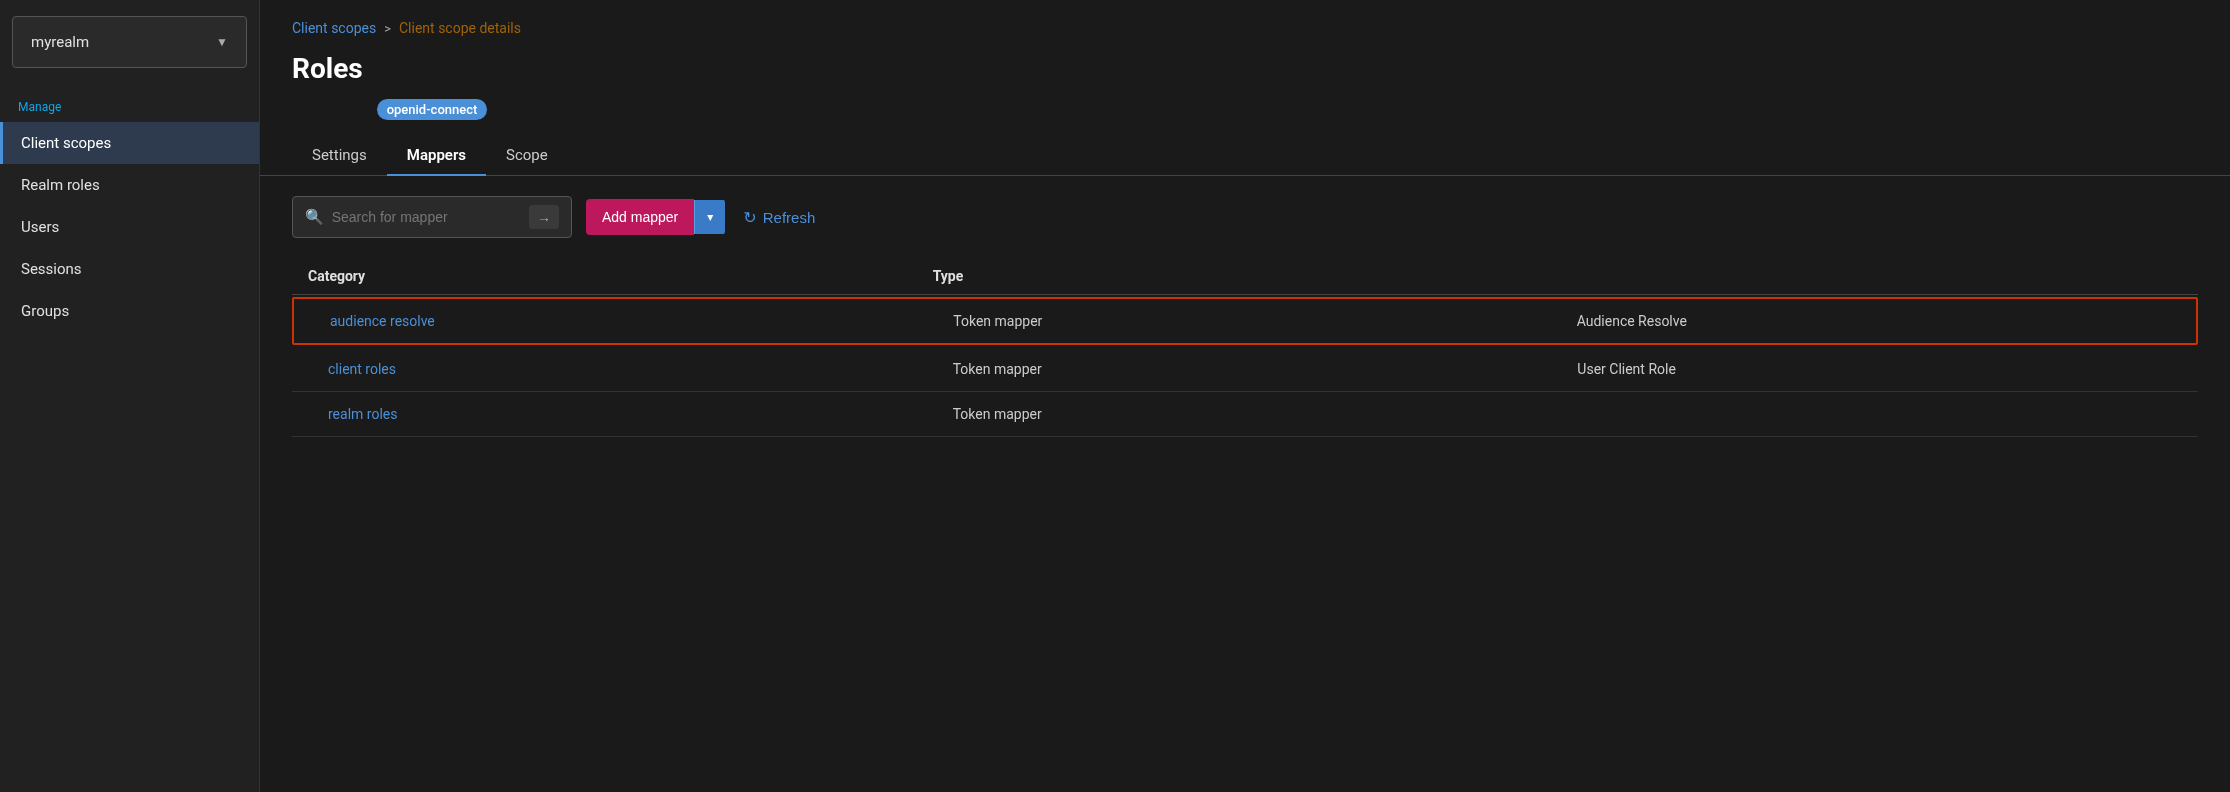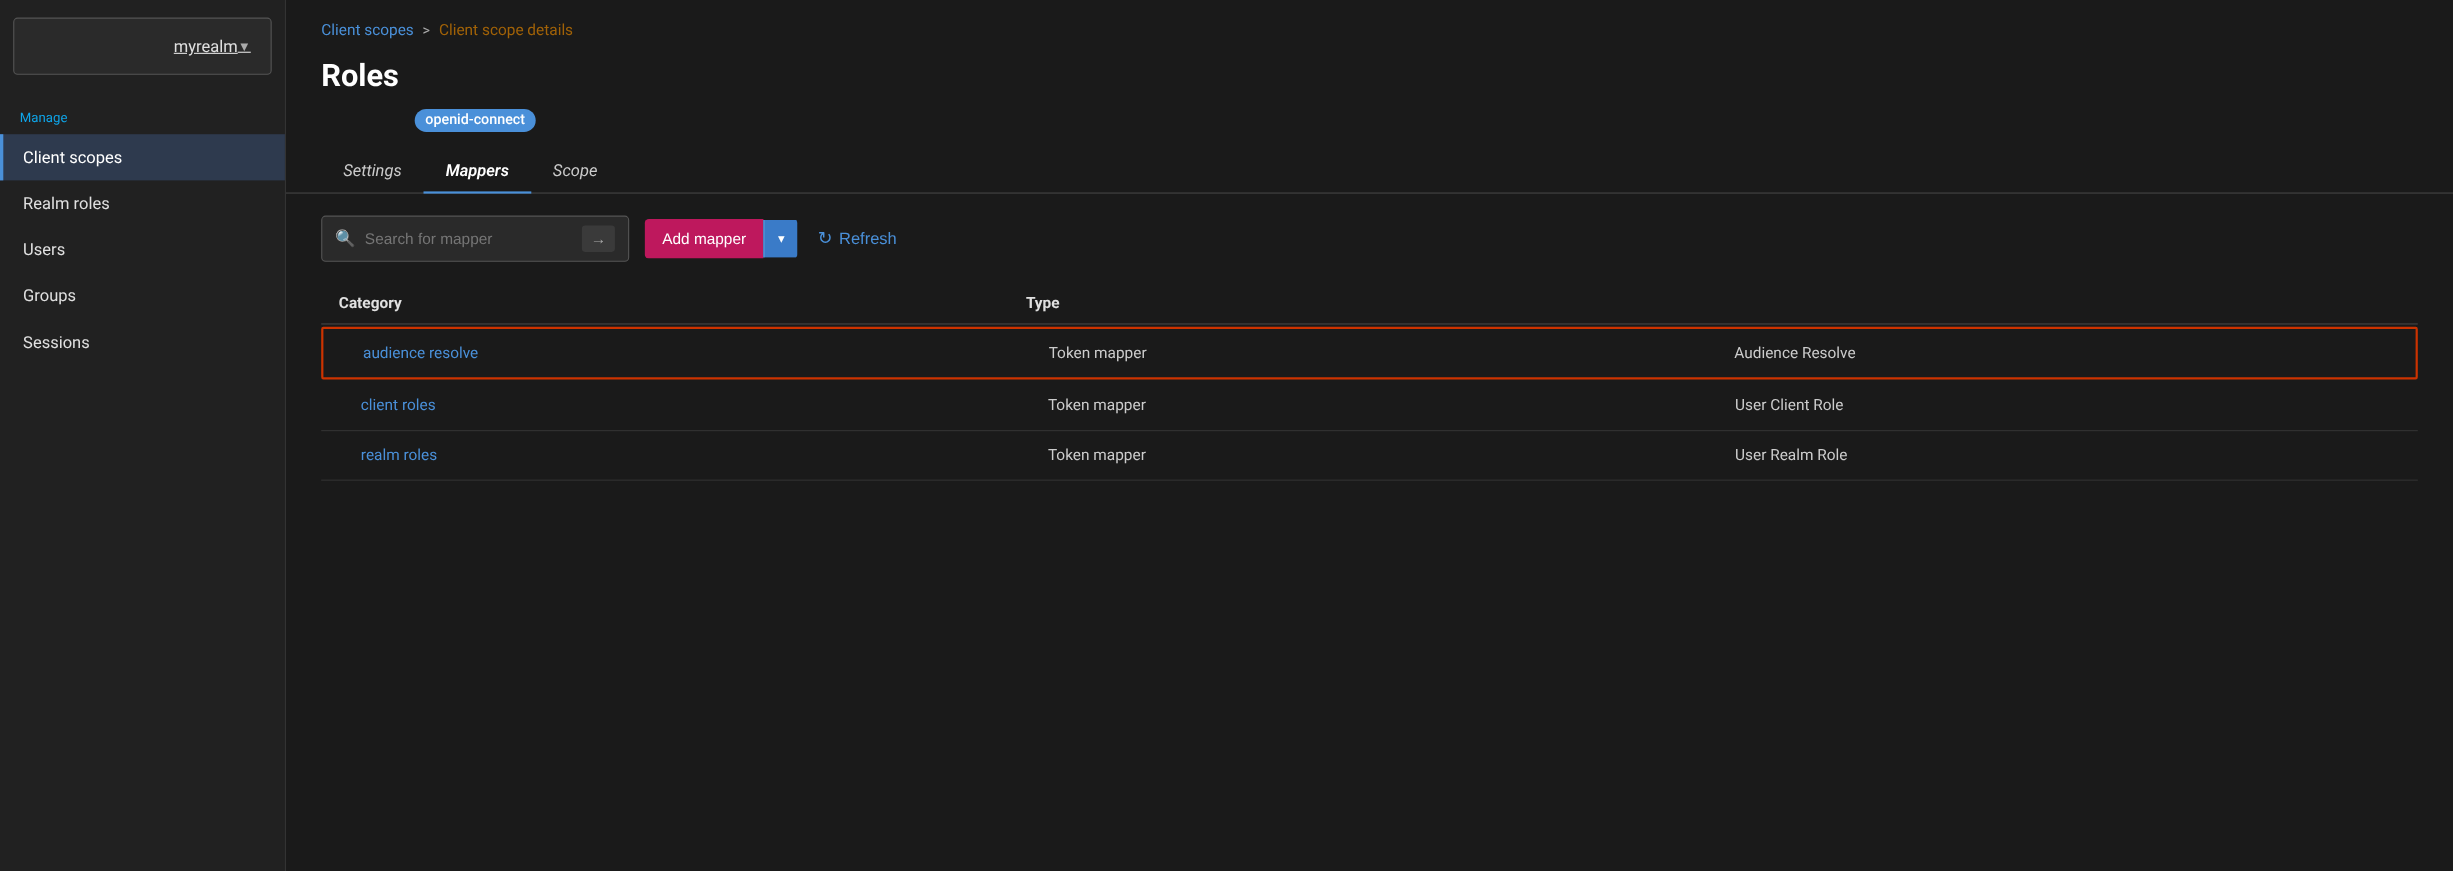--- a/index.html
+++ b/index.html
@@ -18,28 +18,27 @@
       min-width: 260px;
       background: #212121;
       display: flex;
       flex-direction: column;
       border-right: 1px solid #333;
     }
 
     .realm-selector {
       display: flex;
       align-items: center;
-      justify-content: flex-end;
+      justify-content: space-between;
       padding: 16px 18px;
       border: 1px solid #555;
       margin: 16px 12px;
       border-radius: 4px;
       cursor: pointer;
       background: #2a2a2a;
-      text-decoration: underline;
     }
 
     .realm-selector-text {
       color: #e0e0e0;
       font-size: 15px;
     }
 
     .realm-selector-arrow {
       color: #aaa;
       font-size: 12px;
@@ -123,21 +122,20 @@
       margin-top: 47px;
     }
 
     
     .tabs {
       display: flex;
       align-items: flex-end;
       padding: 0 32px;
       border-bottom: 1px solid #444;
       gap: 0;
-      font-style: italic;
     }
 
     .tab {
       padding: 10px 20px;
       cursor: pointer;
       font-size: 15px;
       color: #ccc;
       border-bottom: 2px solid transparent;
       margin-bottom: -1px;
     }
@@ -288,24 +286,24 @@
   <div class="sidebar-item active">
     <span>Client scopes</span>
   </div>
   <div class="sidebar-item">
     <span>Realm roles</span>
   </div>
   <div class="sidebar-item">
     <span>Users</span>
   </div>
   <div class="sidebar-item">
+    <span>Sessions</span>
+  </div>
+  <div class="sidebar-item">
     <span>Groups</span>
-  </div>
-  <div class="sidebar-item">
-    <span>Sessions</span>
   </div>
 </div>
 
 <div class="main">
 
   <div class="breadcrumb">
     <span class="breadcrumb-link">Client scopes</span>
     <span class="breadcrumb-separator">&gt;</span>
     <span class="breadcrumb-current">Client scope details</span>
   </div>
@@ -359,16 +357,15 @@
 
     <div class="table-row">
       <div class="table-cell link">client roles</div>
       <div class="table-cell">Token mapper</div>
       <div class="table-cell">User Client Role</div>
     </div>
 
     <div class="table-row">
       <div class="table-cell link">realm roles</div>
       <div class="table-cell">Token mapper</div>
-      <div class="table-cell">User Realm Role</div>
     </div>
   </div>
 </div>
 
 </body></html>

